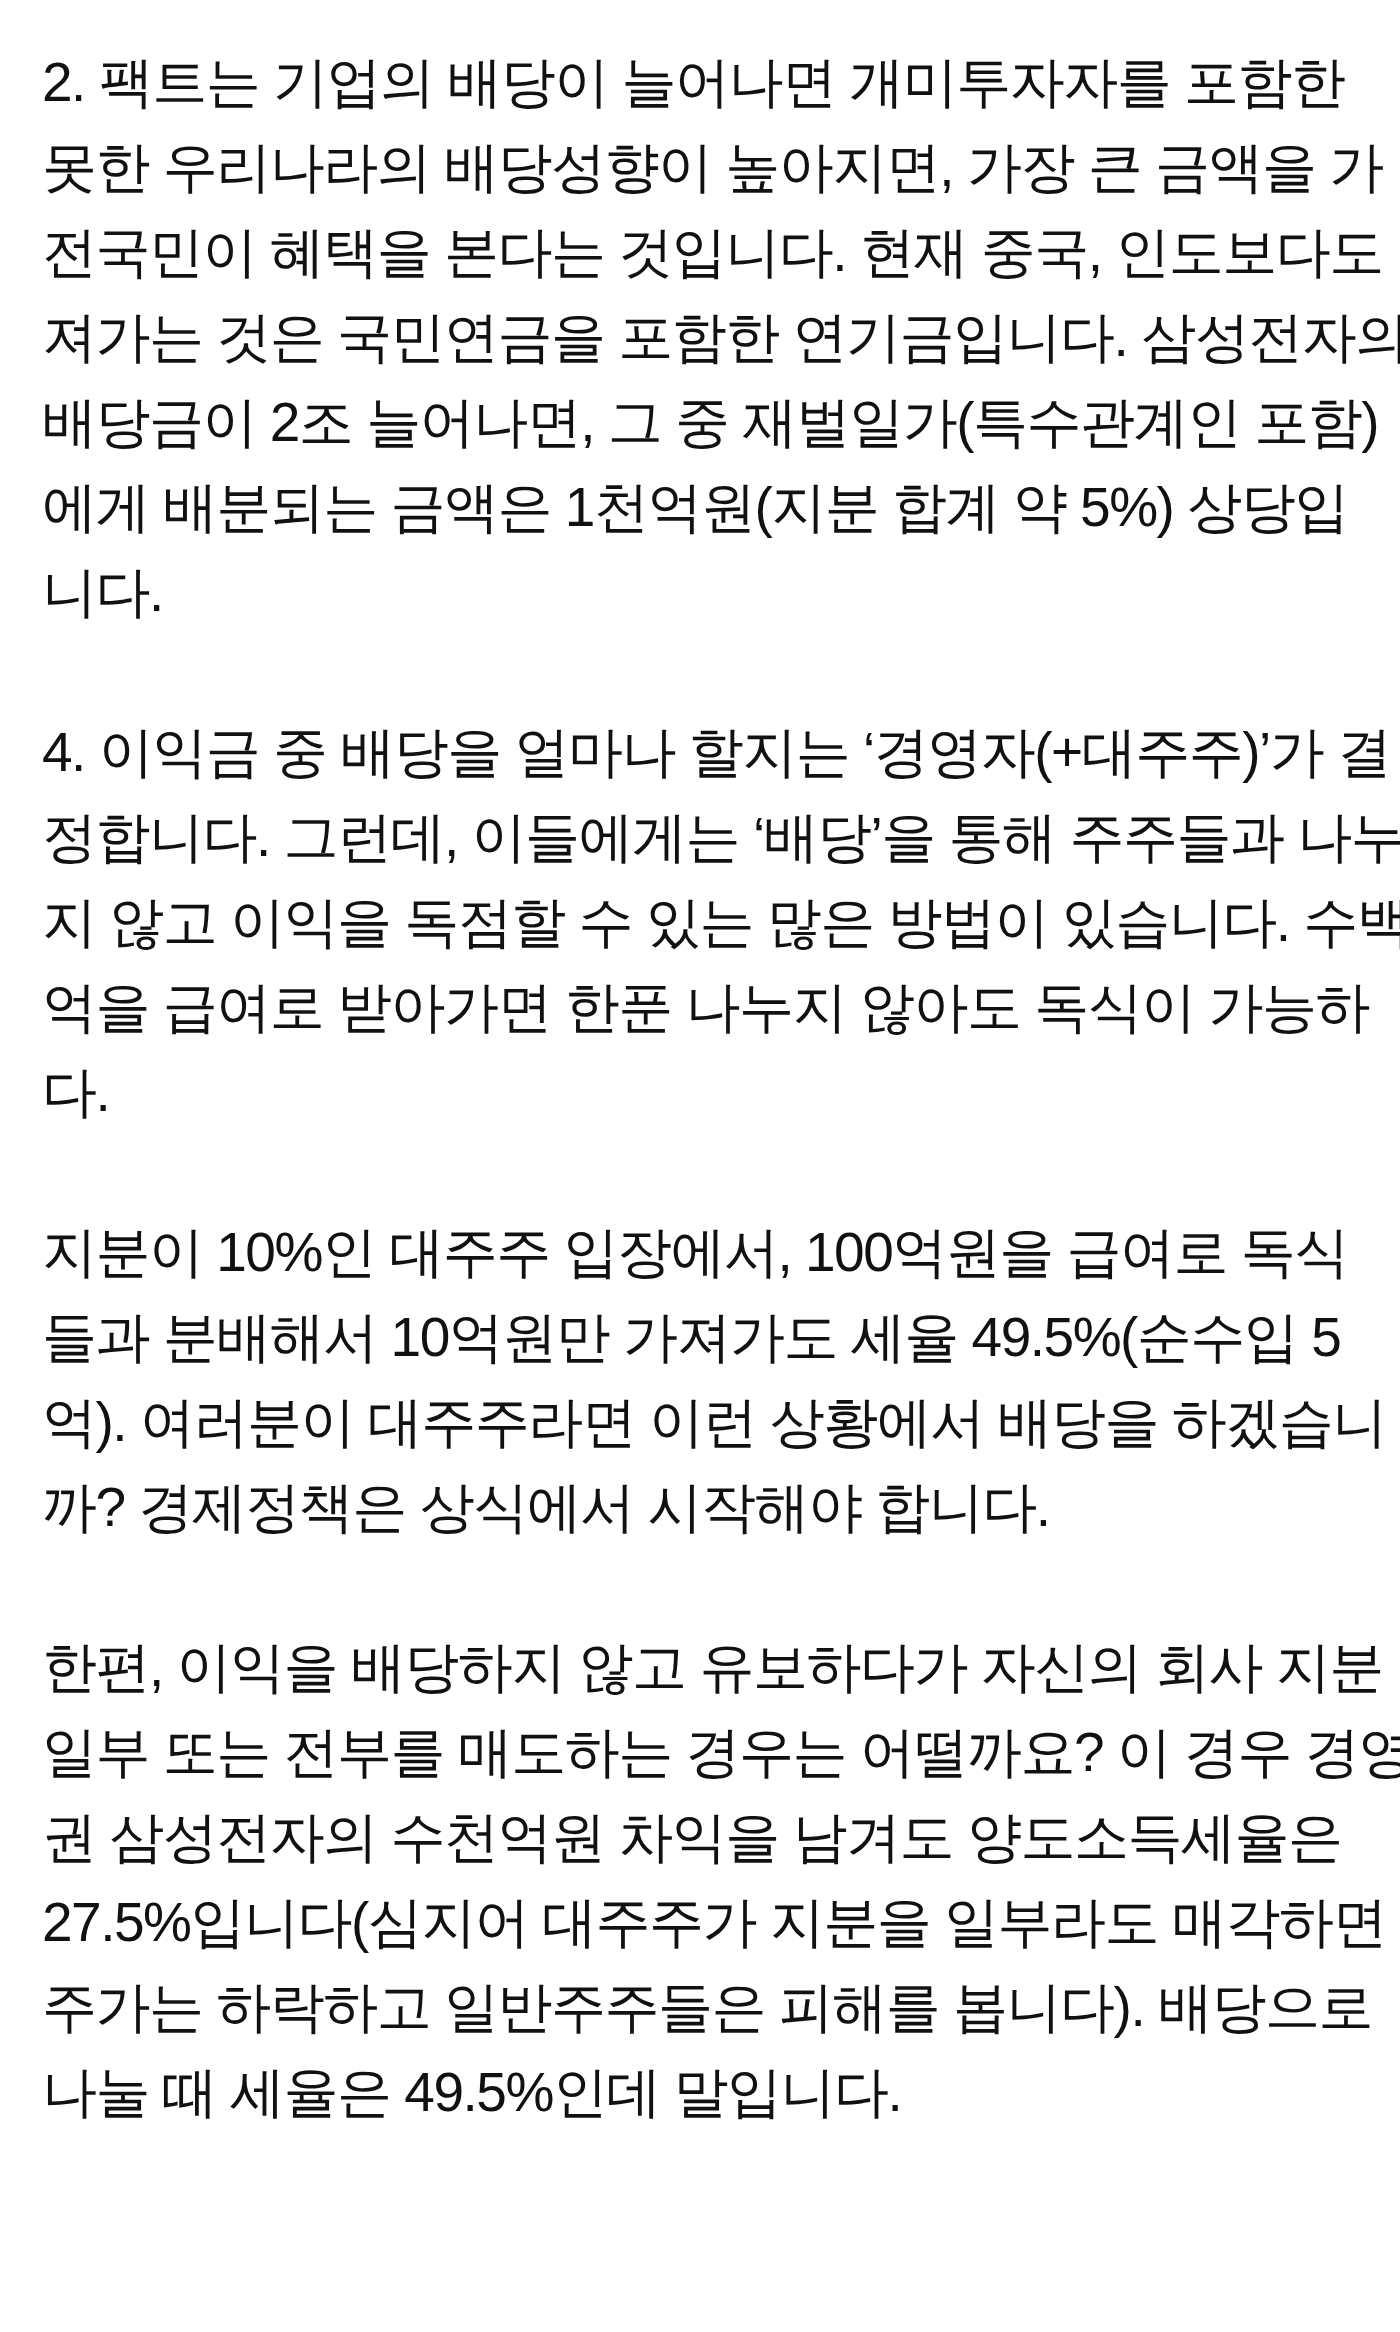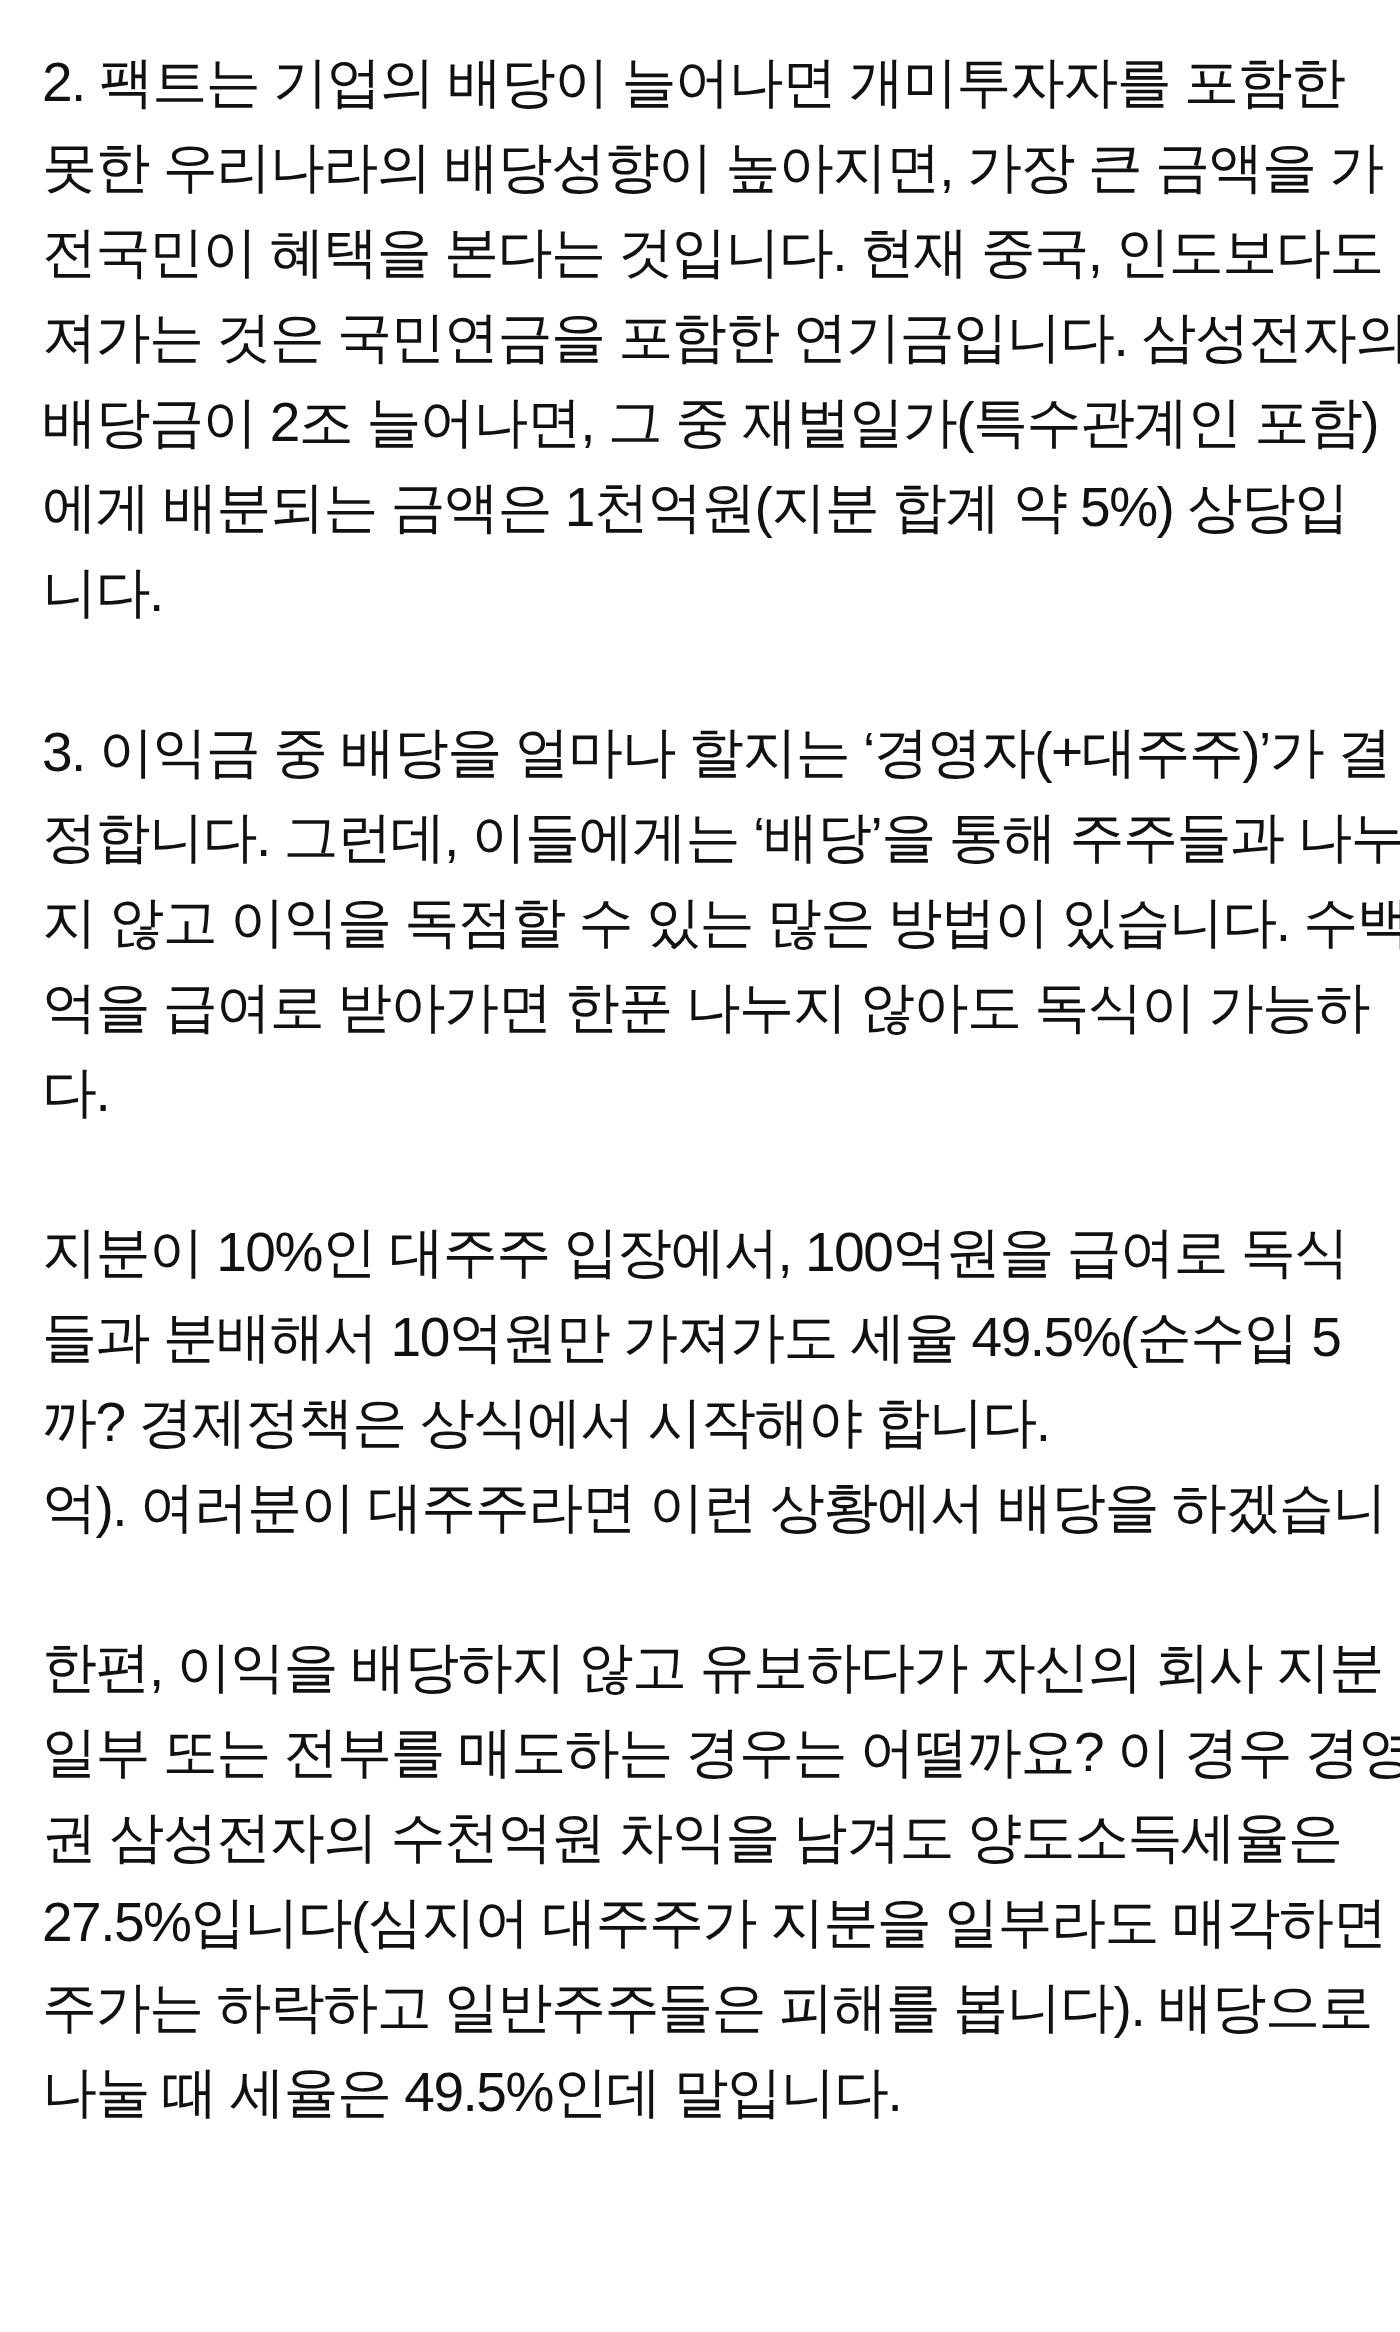--- a/index.html
+++ b/index.html
@@ -39,31 +39,31 @@
     <div class="paragraph">
       <div class="line">2. 팩트는 기업의 배당이 늘어나면 개미투자자를 포함한</div>
       <div class="line">못한 우리나라의 배당성향이 높아지면, 가장 큰 금액을 가</div>
       <div class="line">전국민이 혜택을 본다는 것입니다. 현재 중국, 인도보다도</div>
       <div class="line">져가는 것은 국민연금을 포함한 연기금입니다. 삼성전자의</div>
       <div class="line">배당금이 2조 늘어나면, 그 중 재벌일가(특수관계인 포함)</div>
       <div class="line">에게 배분되는 금액은 1천억원(지분 합계 약 5%) 상당입</div>
       <div class="line">니다.</div>
     </div>
     <div class="paragraph">
-      <div class="line">3. 이익금 중 배당을 얼마나 할지는 ‘경영자(+대주주)’가 결</div>
+      <div class="line">4. 이익금 중 배당을 얼마나 할지는 ‘경영자(+대주주)’가 결</div>
       <div class="line">정합니다. 그런데, 이들에게는 ‘배당’을 통해 주주들과 나누</div>
       <div class="line">지 않고 이익을 독점할 수 있는 많은 방법이 있습니다. 수백</div>
       <div class="line">억을 급여로 받아가면 한푼 나누지 않아도 독식이 가능하</div>
       <div class="line">다.</div>
     </div>
     <div class="paragraph">
       <div class="line">지분이 10%인 대주주 입장에서, 100억원을 급여로 독식</div>
       <div class="line">들과 분배해서 10억원만 가져가도 세율 49.5%(순수입 5</div>
+      <div class="line">억). 여러분이 대주주라면 이런 상황에서 배당을 하겠습니</div>
       <div class="line">까? 경제정책은 상식에서 시작해야 합니다.</div>
-      <div class="line">억). 여러분이 대주주라면 이런 상황에서 배당을 하겠습니</div>
     </div>
     <div class="paragraph">
       <div class="line">한편, 이익을 배당하지 않고 유보하다가 자신의 회사 지분</div>
       <div class="line">일부 또는 전부를 매도하는 경우는 어떨까요? 이 경우 경영</div>
       <div class="line">권 삼성전자의 수천억원 차익을 남겨도 양도소득세율은</div>
       <div class="line">27.5%입니다(심지어 대주주가 지분을 일부라도 매각하면</div>
       <div class="line">주가는 하락하고 일반주주들은 피해를 봅니다). 배당으로</div>
       <div class="line">나눌 때 세율은 49.5%인데 말입니다.</div>
     </div>
   </main>

